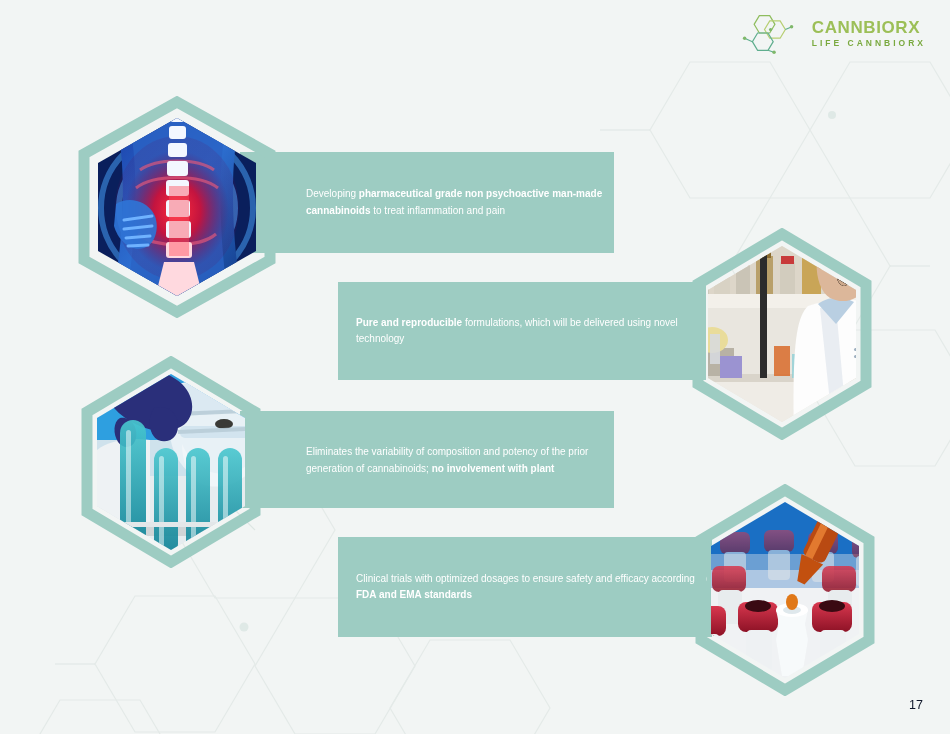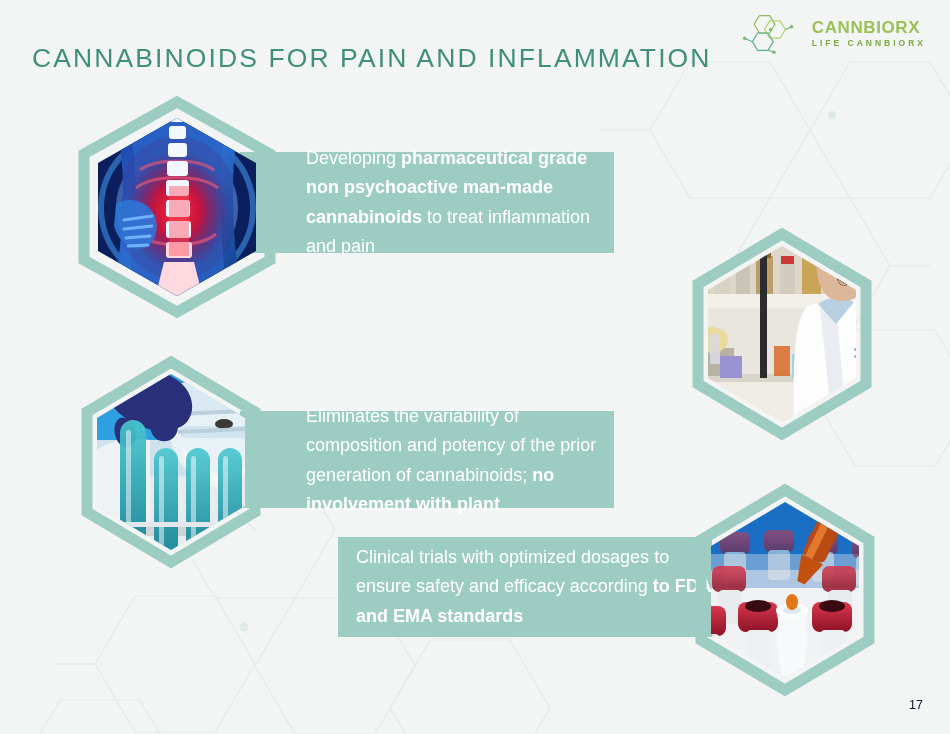--- a/index.html
+++ b/index.html
@@ -61,21 +61,21 @@
     color: #3f8f7b;
     font-weight: normal;
     white-space: nowrap;
   }
 
   
   .band {
     position: absolute;
     background: #9dccc2;
     color: #ffffff;
-    font-size: 18px;
+    font-size: 10px;
     line-height: 1.62;
     display: flex;
     align-items: center;
     box-sizing: border-box;
   }
   .band .inner { width: 100%; }
   .band b { font-weight: bold; color: #ffffff; }
 
   .band-1 { left: 240px; top: 152px; width: 374px; height: 101px; padding: 0 0 0 66px; z-index: 3; }
   .band-2 { left: 338px; top: 282px; width: 368px; height: 98px;  padding: 0 0 0 18px; z-index: 1; }
@@ -146,24 +146,26 @@
         <circle cx="57.2" cy="16.8" r="2"></circle>
         <circle cx="33" cy="20" r="1.9"></circle>
       </g>
     </svg>
     <div class="logo-text">
       <div class="logo-name">CANNBIORX</div>
       <div class="logo-sub">LIFE CANNBIORX</div>
     </div>
   </div>
 
-  <div class="title">CANNABINOIDS FOR PAIN AND INFLAMMATION</div>
 
   <div class="band band-1">
     <div class="inner"><span>Developing </span><b>pharmaceutical grade non psychoactive man-made cannabinoids</b><span> to treat inflammation and pain</span></div>
+  </div>
+  <div class="band band-2">
+    <div class="inner"><b>Pure and reproducible</b><span> formulations, which will be delivered using novel technology</span></div>
   </div>
   <div class="band band-3">
     <div class="inner"><span>Eliminates the variability of composition and potency of the prior generation of cannabinoids; </span><b>no involvement with plant</b></div>
   </div>
   <div class="band band-4">
     <div class="inner"><span>Clinical trials with optimized dosages to ensure safety and efficacy according </span><b>to FDA and EMA standards</b></div>
   </div>
 
   <div class="hex-tile" style="left:66px; top:96px;">
     <svg width="222" height="222" viewBox="0 0 222 222" xmlns="http://www.w3.org/2000/svg">

